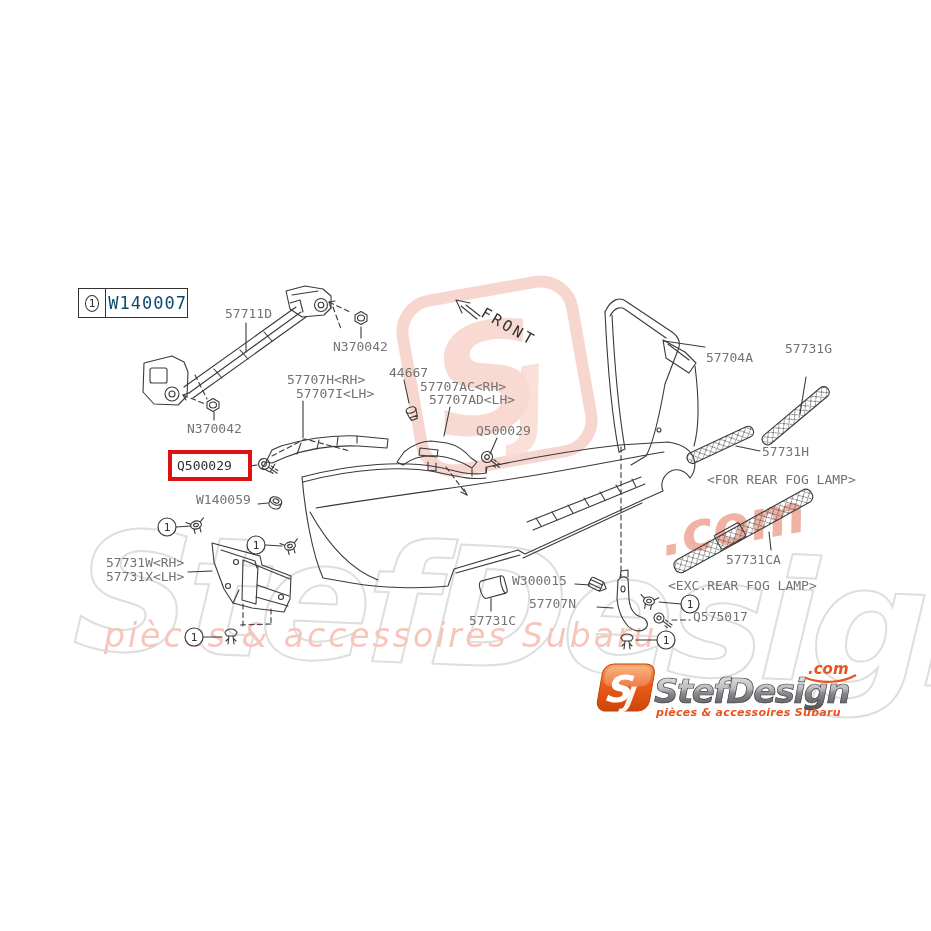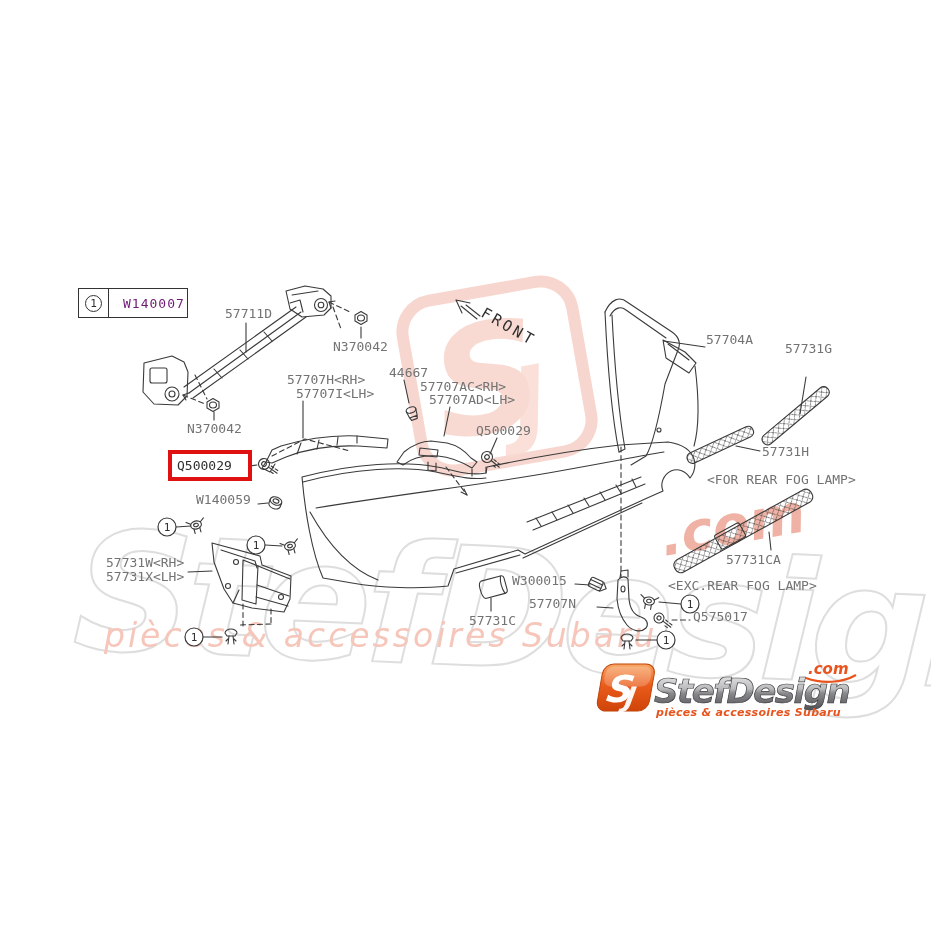--- a/index.html
+++ b/index.html
@@ -9,21 +9,21 @@
   .la{stroke:#3a3a3a;stroke-width:1.1;fill:none;stroke-linecap:round;stroke-linejoin:round;}
   .dash{stroke-dasharray:5 3.5;}
   .mk{fill:#ffffff;stroke:#3a3a3a;stroke-width:1.2;}
   .mkt{font:11px "DejaVu Sans Mono",monospace;fill:#2f2f2f;stroke:none;text-anchor:middle;}
   .plabel{position:absolute;font:13px/15px "DejaVu Sans Mono",monospace;color:#737373;white-space:pre;}
   .refbox{position:absolute;left:78px;top:288px;width:110px;height:30px;border:1.6px solid #333;
           box-sizing:border-box;display:flex;align-items:center;background:transparent;}
   .refcircle{width:17px;height:17px;border:1.3px solid #333;border-radius:50%;display:flex;
              align-items:center;justify-content:center;font-size:11px;color:#2f2f2f;margin-left:6px;box-sizing:border-box;}
   .refdiv{width:0;height:100%;border-left:1.4px solid #333;margin-left:6px;}
-  .refpart{margin-left:14px;font-size:13px;color:#701a75;letter-spacing:1px;}
+  .refpart{margin-left:2px;font-size:17px;color:#0c4a6e;letter-spacing:1px;}
   .hlbox{position:absolute;left:168px;top:450px;width:84px;height:31px;border:4px solid #e01111;
          box-sizing:border-box;display:flex;align-items:center;padding-left:5px;}
   .hlbox span{font:13px "DejaVu Sans Mono",monospace;color:#2f2f2f;}
   .brandlogo{position:absolute;left:590px;top:658px;width:292px;height:70px;cursor:pointer;}
 </style>
 </head>
 <body>
 
 <div class="stage">
 
@@ -270,21 +270,21 @@
 
   <div class="plabel" style="left:225px;top:306px">57711D</div>
   <div class="plabel" style="left:333px;top:339px">N370042</div>
   <div class="plabel" style="left:187px;top:421px">N370042</div>
   <div class="plabel" style="left:287px;top:372px">57707H&lt;RH&gt;</div>
   <div class="plabel" style="left:296px;top:386px">57707I&lt;LH&gt;</div>
   <div class="plabel" style="left:389px;top:365px">44667</div>
   <div class="plabel" style="left:420px;top:379px">57707AC&lt;RH&gt;</div>
   <div class="plabel" style="left:429px;top:392px">57707AD&lt;LH&gt;</div>
   <div class="plabel" style="left:476px;top:423px">Q500029</div>
-  <div class="plabel" style="left:706px;top:332px">57704A</div>
+  <div class="plabel" style="left:706px;top:350px">57704A</div>
   <div class="plabel" style="left:785px;top:341px">57731G</div>
   <div class="plabel" style="left:762px;top:444px">57731H</div>
   <div class="plabel" style="left:707px;top:472px">&lt;FOR REAR FOG LAMP&gt;</div>
   <div class="plabel" style="left:726px;top:552px">57731CA</div>
   <div class="plabel" style="left:668px;top:578px">&lt;EXC.REAR FOG LAMP&gt;</div>
   <div class="plabel" style="left:196px;top:492px">W140059</div>
   <div class="plabel" style="left:106px;top:555px">57731W&lt;RH&gt;</div>
   <div class="plabel" style="left:106px;top:569px">57731X&lt;LH&gt;</div>
   <div class="plabel" style="left:512px;top:573px">W300015</div>
   <div class="plabel" style="left:529px;top:596px">57707N</div>

